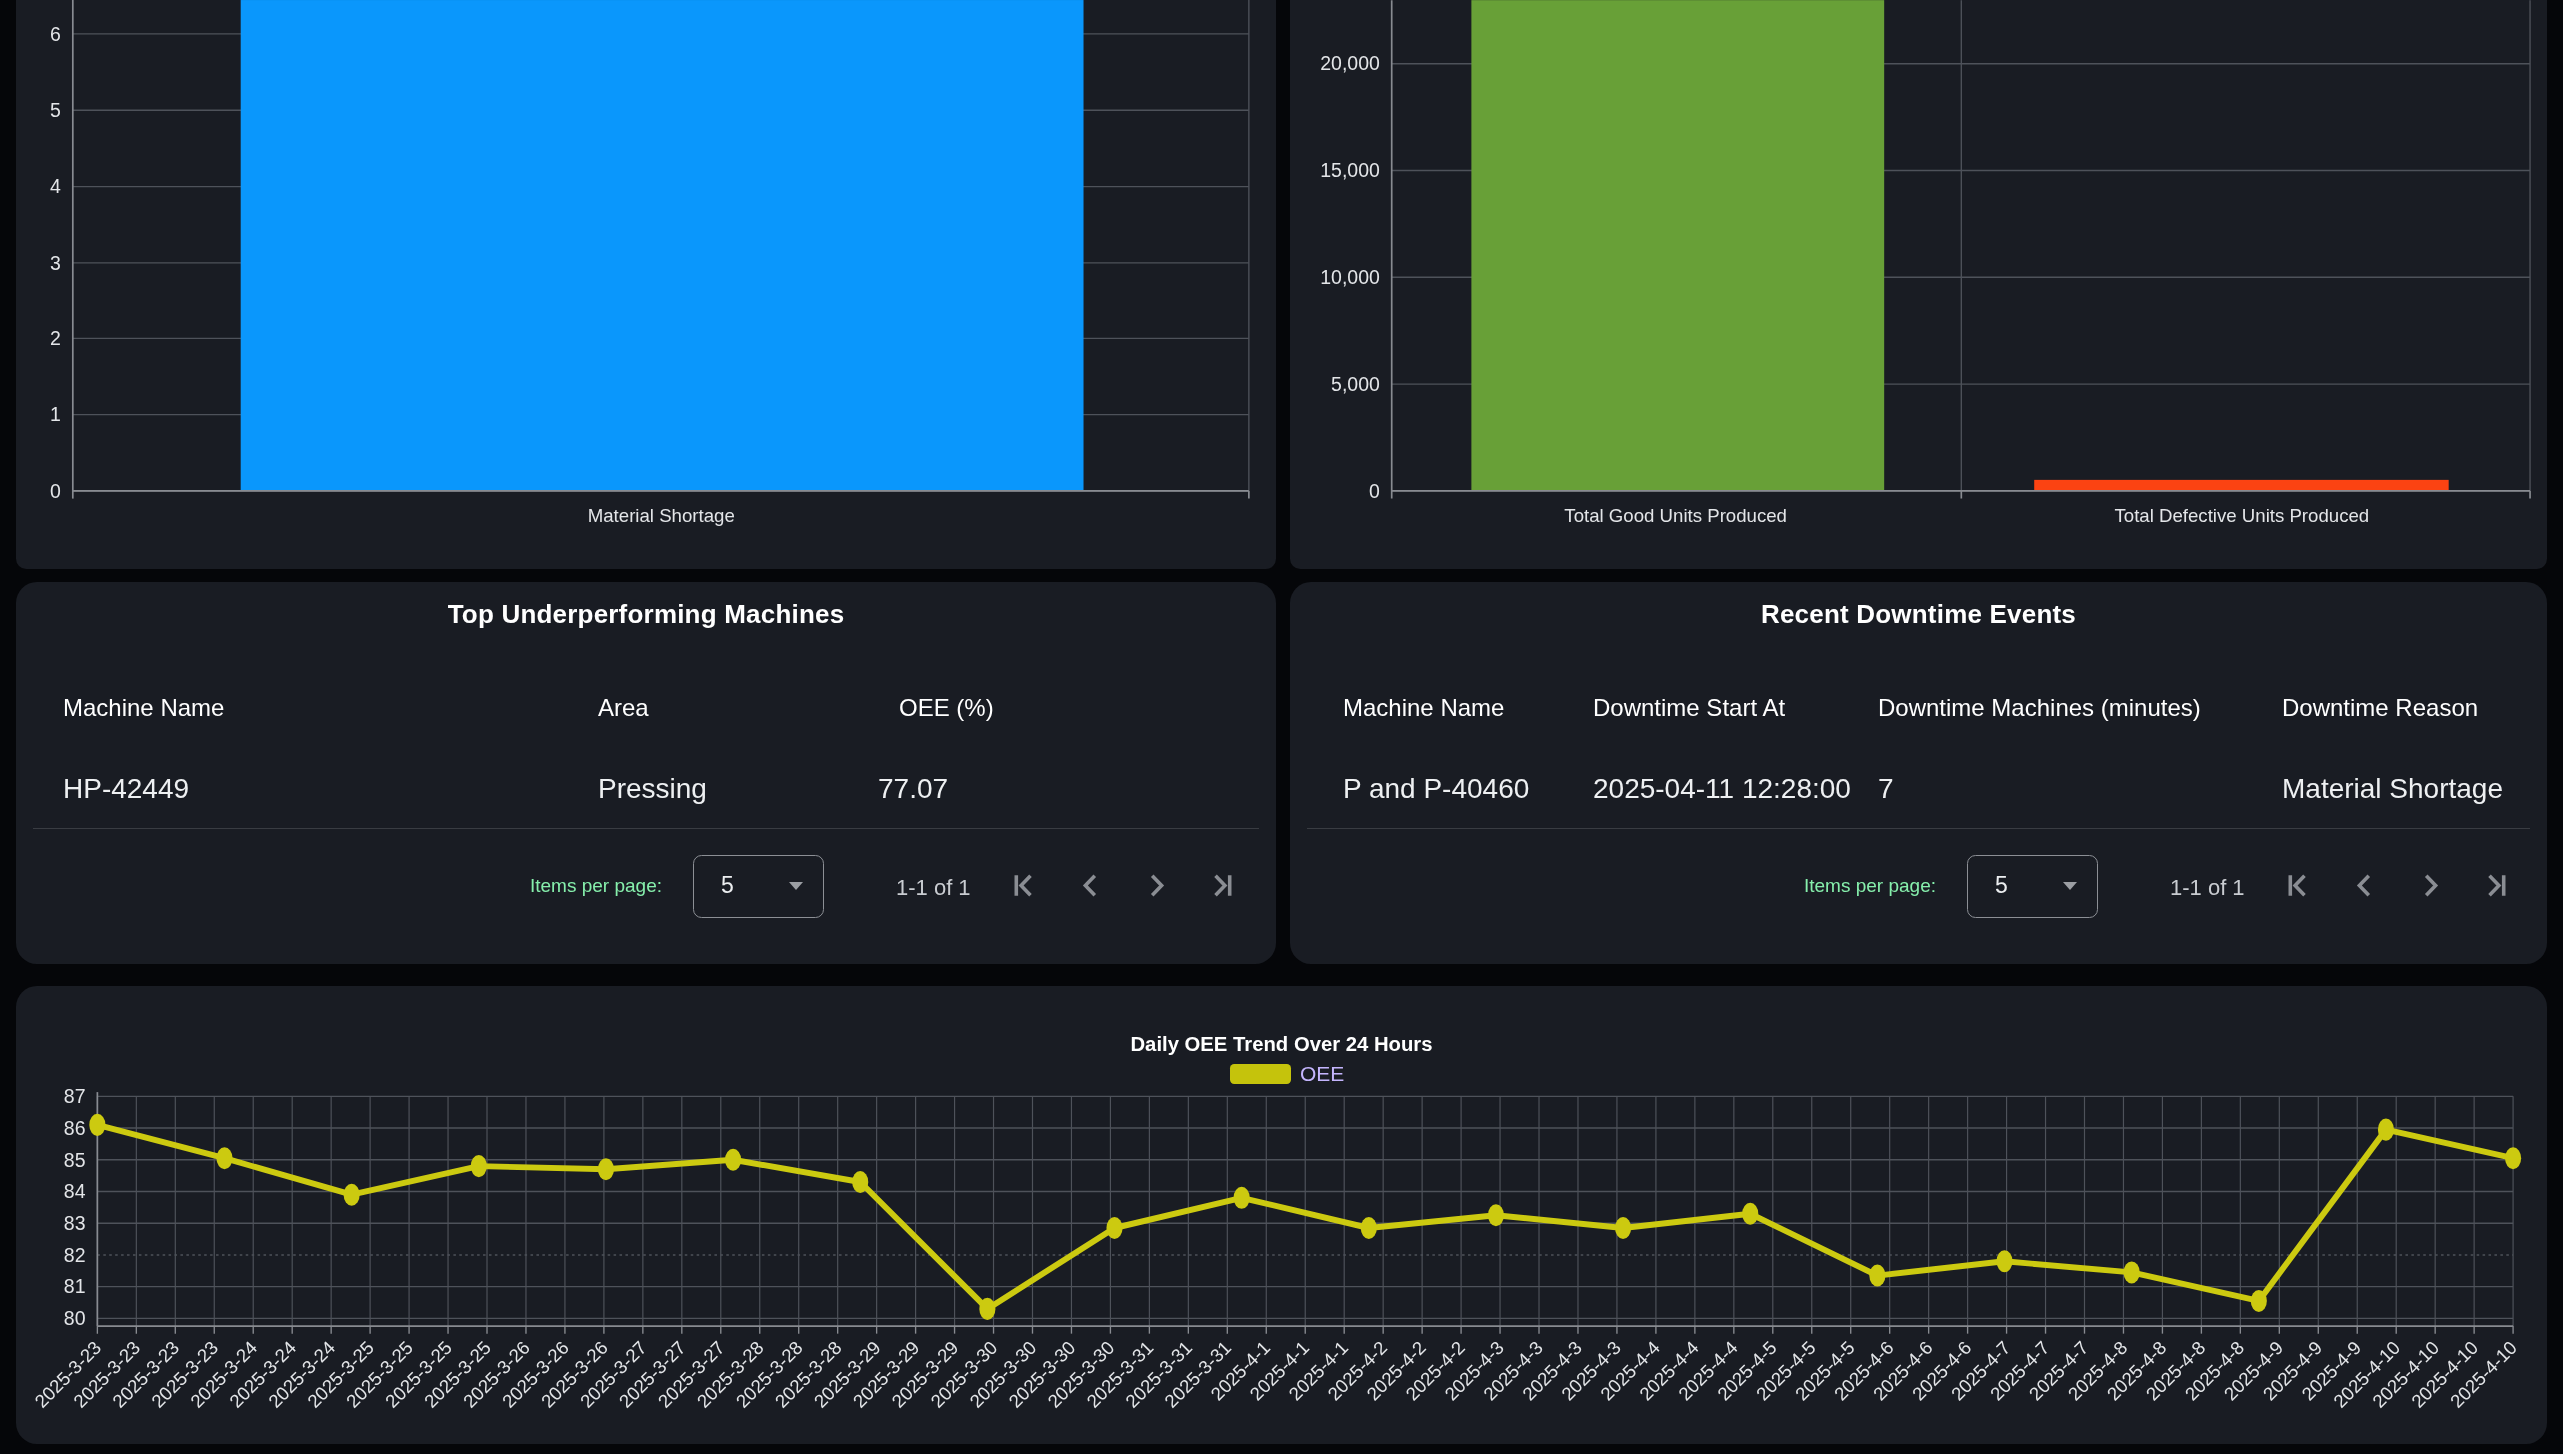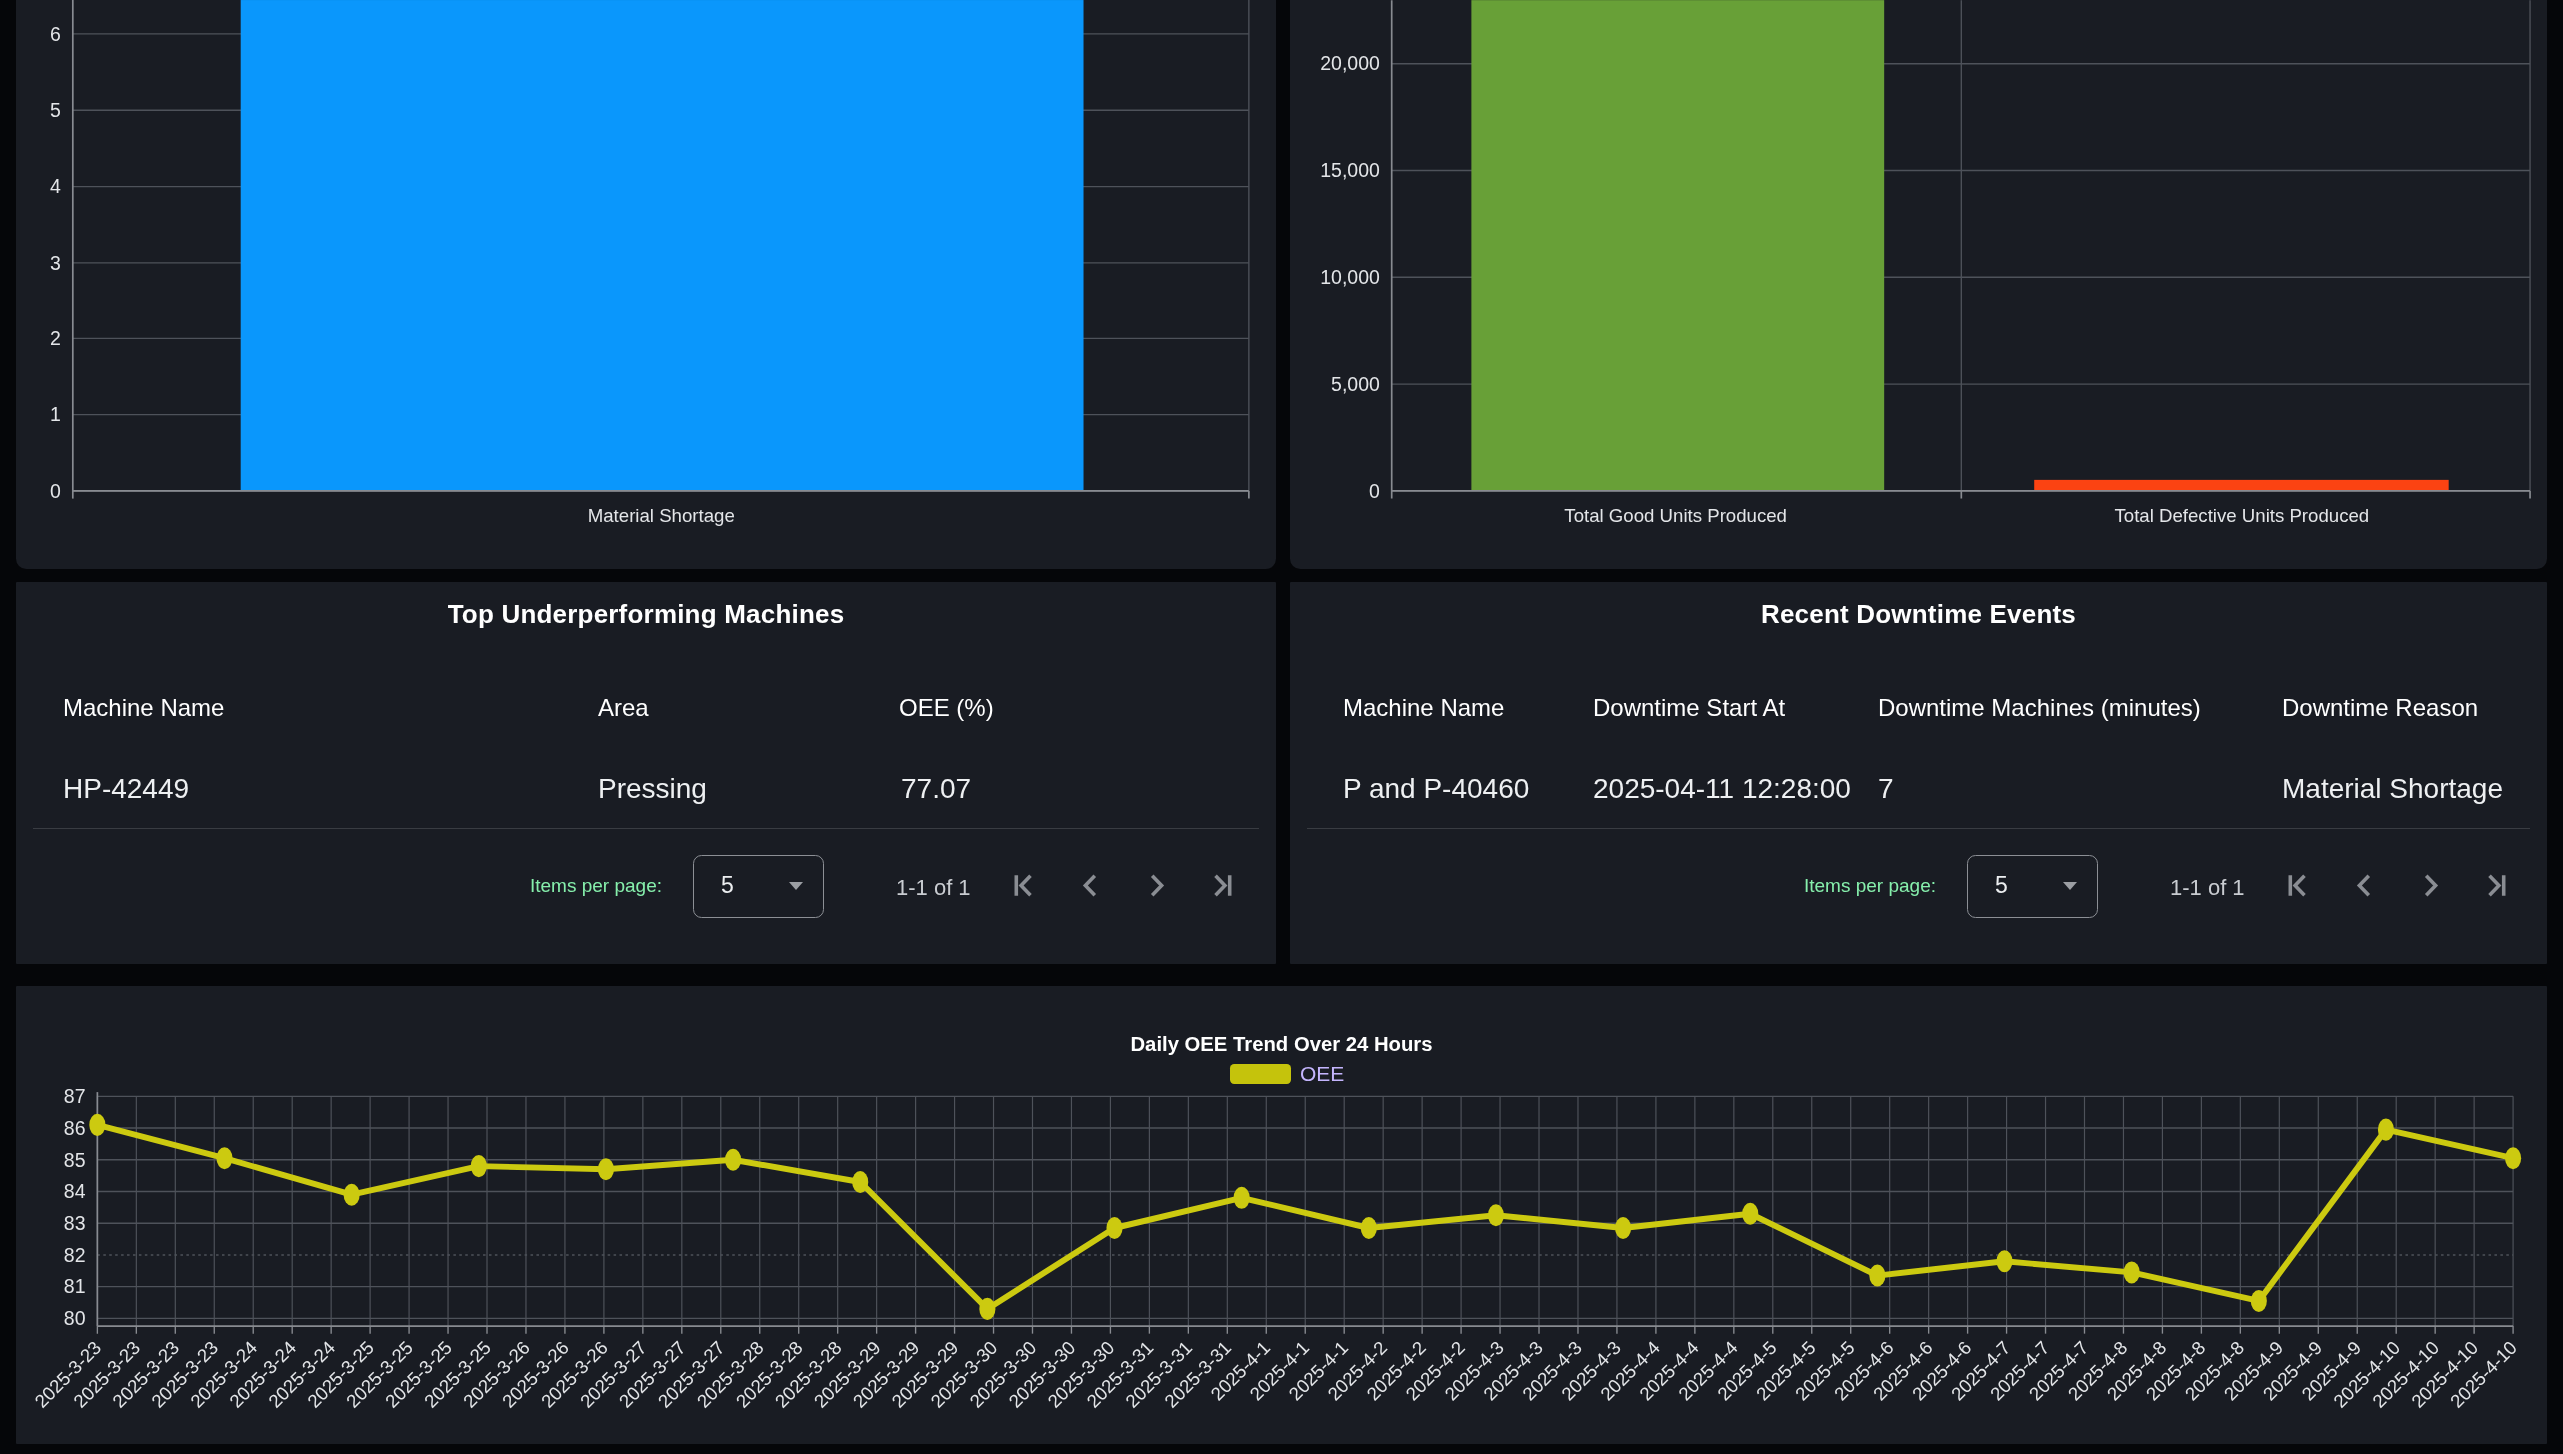--- a/index.html
+++ b/index.html
@@ -1,18 +1,18 @@
 <!DOCTYPE html>
 <html style="font-size:13.6px"><head>
 <meta charset="utf-8">
 <style>
   html,body{margin:0;padding:0;background:#050609;width:2563px;height:1454px;overflow:hidden;
     font-family:"Liberation Sans", sans-serif;}
   .page{position:relative;width:2563px;height:1454px;background:#050609;}
-  .card{position:absolute;background:#191c23;border-radius:1px;overflow:hidden;}
+  .card{position:absolute;background:#191c23;border-radius:21px;overflow:hidden;}
   .card-tl{left:16px;top:0;width:1260px;height:569px;border-radius:0 0 10.2px 10.2px;}
   .card-tr{left:1290px;top:0;width:1257px;height:569px;border-radius:0 0 10.2px 10.2px;}
   .card-ml{left:16px;top:582px;width:1260px;height:382px;}
   .card-mr{left:1290px;top:582px;width:1257px;height:382px;}
   .card-b{left:16px;top:986px;width:2531px;height:458px;}
   .card svg.chart{position:absolute;left:0;top:0;}
   .card-title{position:absolute;left:0;top:17px;width:100%;text-align:center;color:#ffffff;
     font-size:26px;font-weight:700;letter-spacing:0.2px;}
   .th,.td{position:absolute;white-space:nowrap;}
   .th{color:#ffffff;font-size:24px;font-weight:400;top:112px;}
@@ -92,21 +92,21 @@
   </section>
 
   <section class="card card-ml">
     <div class="card-title">Top Underperforming Machines</div>
     <span class="th" style="left:47px">Machine Name</span>
     <span class="th" style="left:582px">Area</span>
     <span class="th" style="left:883px">OEE (%)</span>
     <div>
       <span class="td" style="left:47px">HP-42449</span>
       <span class="td" style="left:582px">Pressing</span>
-      <span class="td" style="left:885px">77.07</span>
+      <span class="td" style="left:862px">77.07</span>
     </div>
     <div class="divider"></div>
     <span class="pg-label">Items per page:</span>
     <div class="pg-select">
       <span class="val">5</span>
       <span class="caret"></span>
     </div>
     <span class="pg-range">1-1 of 1</span>
     <button class="pg-btn" style="left:988px">
       <svg viewBox="0 0 24 24">

